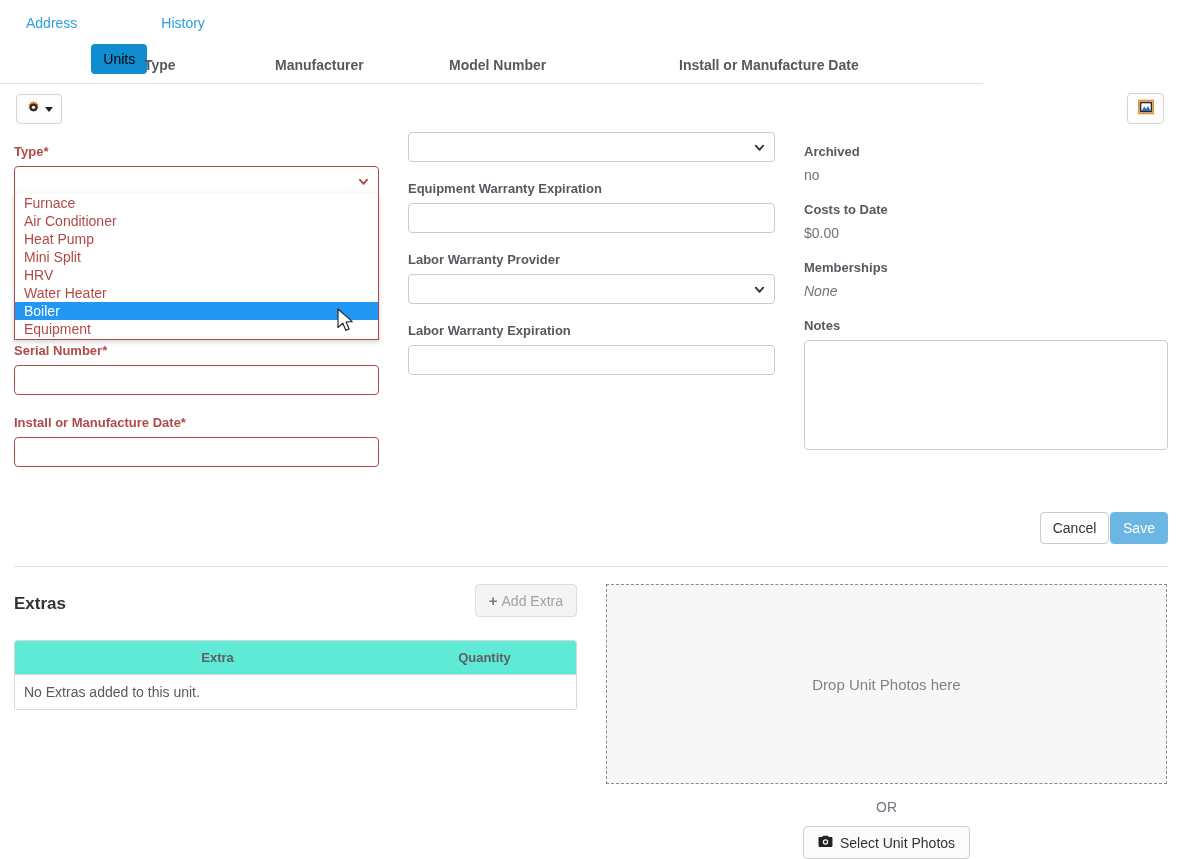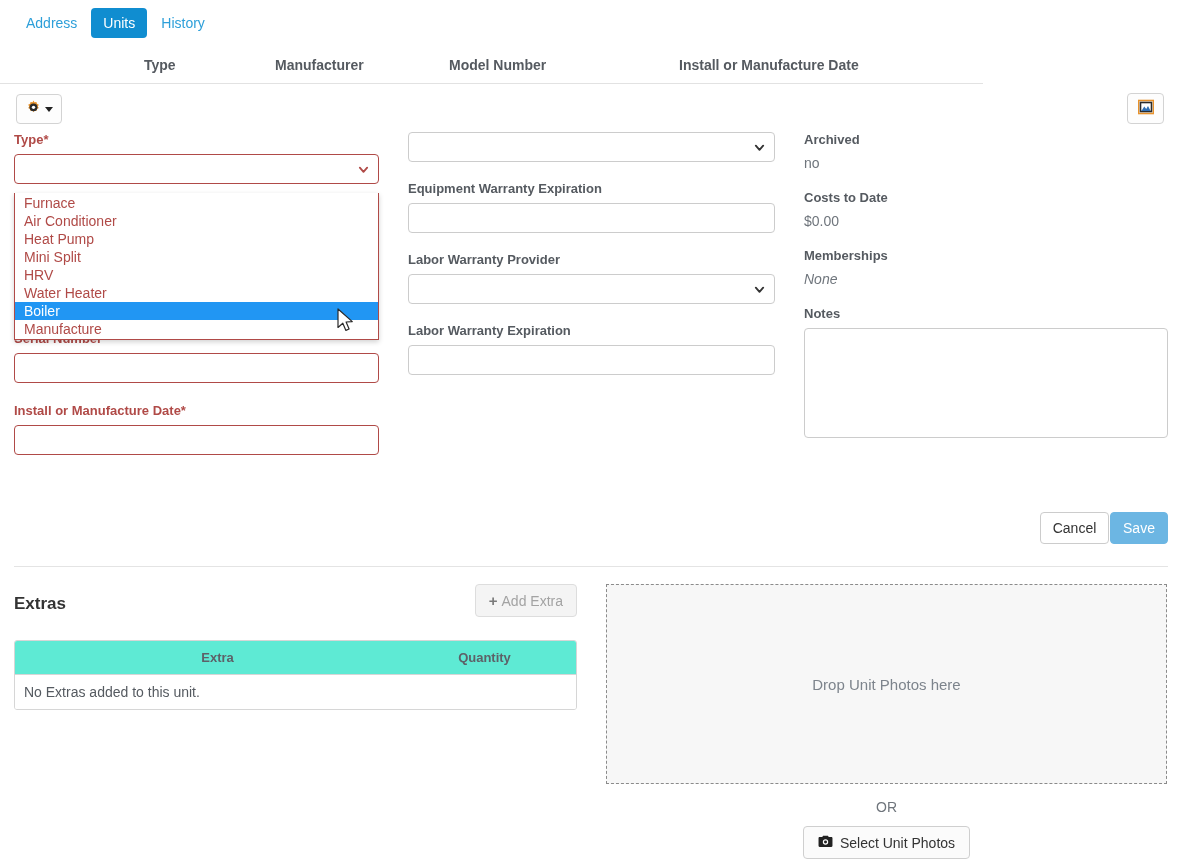--- a/index.html
+++ b/index.html
@@ -31,21 +31,22 @@
     color: #2d9fd9;
     text-decoration: none;
     cursor: pointer;
     background: transparent;
     border: none;
     font-family: "Liberation Sans", sans-serif;
     vertical-align: top;
   }
   .tab.active {
     background: #108dd0;
-    color: #ffffff;
+    color: #000000;
+    margin-top: 36px;
   }
 
   
   .colheader {
     position: absolute; left: 0; top: 46px; width: 983px; height: 38px;
     border-bottom: 1px solid #e2e2e2;
   }
   .colheader span {
     position: absolute;
     top: 11px;
@@ -90,21 +91,21 @@
   .col { position: absolute; top: 0; }
   .col-left   { left: 14px;  width: 365px; }
   .col-mid    { left: 408px; width: 367px; }
   .col-right  { left: 804px; width: 364px; }
 
   .flabel {
     display: block;
     font-weight: bold;
     font-size: 13px;
     color: #555a60;
-    margin: 0 0 6px 0;
+    margin: 12px 0 6px 0;
     line-height: 16px;
   }
   .flabel.req { color: #b04a47; }
 
   .finput {
     display: block;
     width: 100%;
     height: 30px;
     border: 1px solid #cccccc;
     border-radius: 4px;
@@ -421,21 +422,21 @@
   </div>
 
   <div class="optlist">
     <div class="opt">Furnace</div>
     <div class="opt">Air Conditioner</div>
     <div class="opt">Heat Pump</div>
     <div class="opt">Mini Split</div>
     <div class="opt">HRV</div>
     <div class="opt">Water Heater</div>
     <div class="opt selected">Boiler</div>
-    <div class="opt">Manufacture</div>
+    <div class="opt">Equipment</div>
   </div>
 
   <div class="actions">
     <button class="btn-cancel">Cancel</button>
     <button class="btn-save">Save</button>
   </div>
 
   <div class="divider"></div>
 
   <div class="extras">

